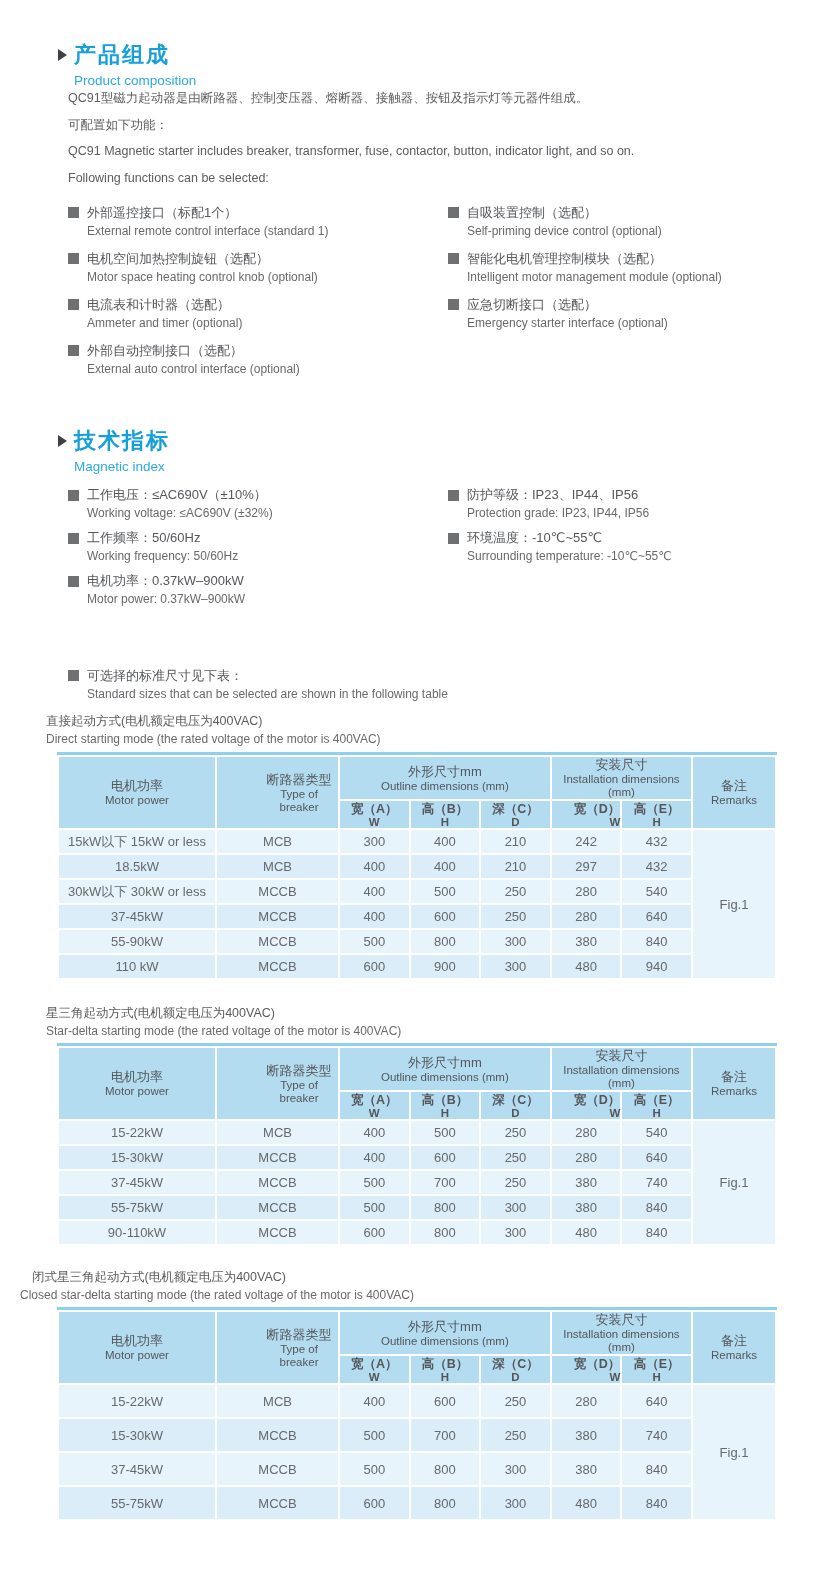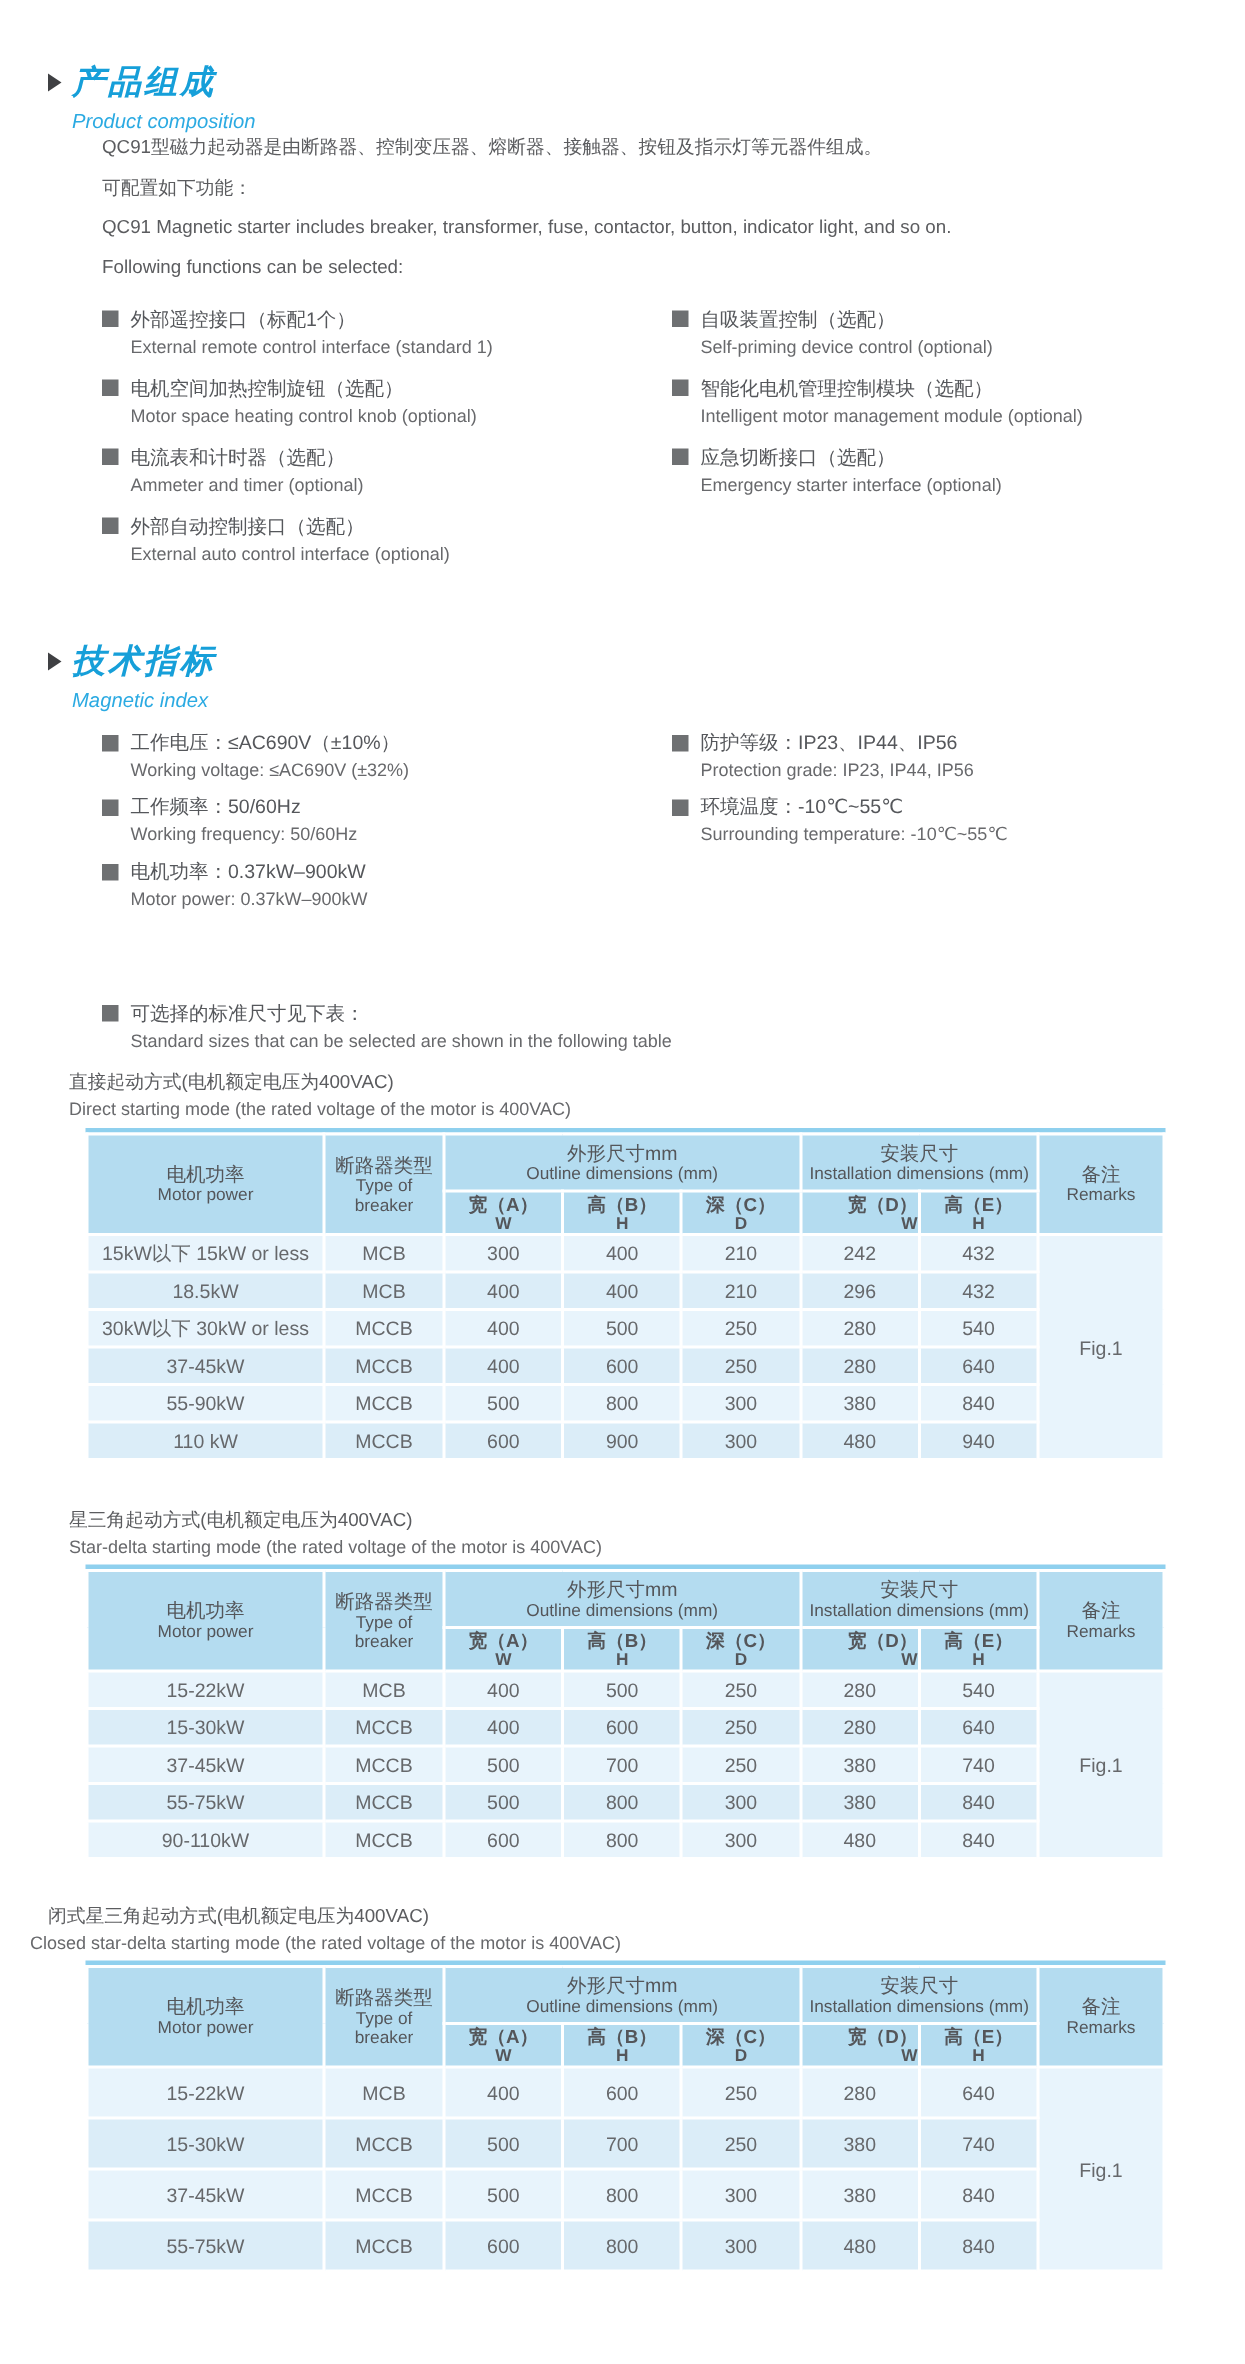--- a/index.html
+++ b/index.html
@@ -1,20 +1,20 @@
 <!DOCTYPE html>
 <html><head>
 <meta charset="utf-8">
 <style>
   html,body{margin:0;padding:0;background:#fff;}
   .page{position:relative;width:830px;height:1576px;background:#ffffff;overflow:hidden;
         font-family:"Liberation Sans","DejaVu Sans",sans-serif;}
 
   
-  .sec-head{position:absolute;left:32px;font-style:italic;}
+  .sec-head{position:absolute;left:58px;}
   .sec-row{display:flex;align-items:center;}
   .tri{width:0;height:0;border-left:9px solid #3f4043;border-top:6px solid transparent;
        border-bottom:6px solid transparent;margin-right:7px;}
   .sec-title{font-size:22px;font-weight:bold;color:#169fd9;letter-spacing:2px;}
   .sec-sub{font-size:13.5px;color:#2baae2;margin-left:16px;margin-top:3px;}
   #sec1{top:40px;}
   #sec2{top:426px;}
 
   
   .intro{position:absolute;left:68px;top:90px;font-size:12.5px;color:#5b5c5f;}
@@ -51,21 +51,21 @@
   #tbl3{top:1307px;}
   table.dim-table{border-collapse:collapse;width:720px;table-layout:fixed;}
   .dim-table th,.dim-table td{border:2px solid #ffffff;padding:0;text-align:center;vertical-align:middle;}
   .dim-table thead th{background:#b4dcf0;color:#54565a;font-weight:normal;}
   .dim-table thead tr.top th{height:36px;}
   .dim-table thead tr.sub th{height:27px;font-weight:bold;}
   .h-cn{font-size:13px;line-height:16px;}
   .h-en{font-size:11.5px;line-height:13px;}
   .s-cn{font-size:12.5px;line-height:14px;}
   .s-letter{font-size:11.5px;line-height:12px;}
-  th.c-power{width:156px;} th.c-breaker{width:78px;}
+  th.c-power{width:156px;} th.c-breaker{width:78px;padding-left:43px;}
   th.c-a{width:81px;} th.c-b{width:81px;} th.c-c{width:82px;}
   th.c-d{width:82px;text-align:right;} th.c-e{width:78px;} th.c-remark{width:82px;}
   .dim-table tbody td{font-size:13px;color:#66686b;height:23px;background:#e8f4fc;}
   .dim-table tbody tr:nth-child(even) td{background:#dbedf8;}
   .dim-table td.remark-cell{background:#e8f4fc;}
   .t-tall tbody td{height:32px;}
 </style>
 </head>
 <body>
 
@@ -259,21 +259,21 @@
             <td>242</td>
             <td>432</td>
             <td rowspan="6" class="remark-cell">Fig.1</td>
           </tr>
           <tr>
             <td>18.5kW</td>
             <td>MCB</td>
             <td>400</td>
             <td>400</td>
             <td>210</td>
-            <td>296</td>
+            <td>297</td>
             <td>432</td>
           </tr>
           <tr>
             <td>30kW以下 30kW or less</td>
             <td>MCCB</td>
             <td>400</td>
             <td>500</td>
             <td>250</td>
             <td>280</td>
             <td>540</td>

